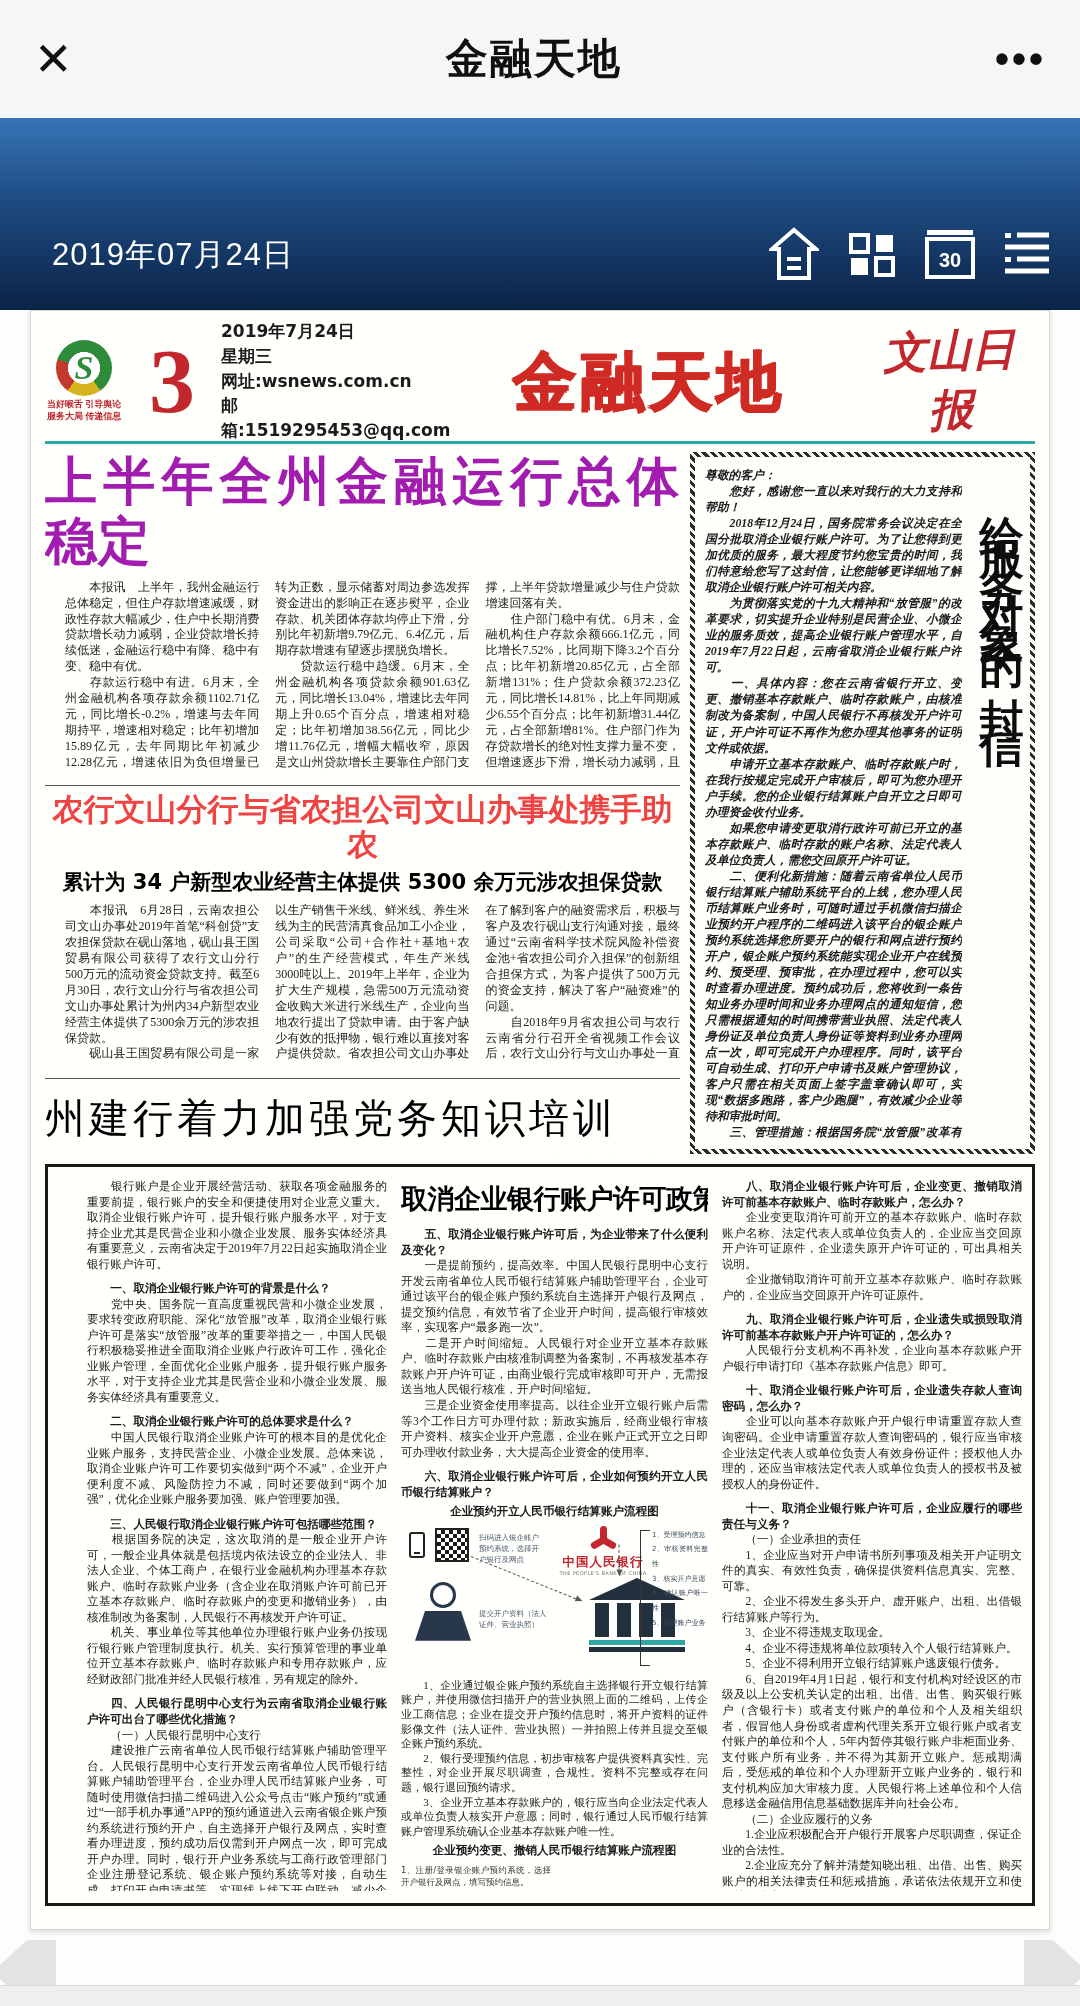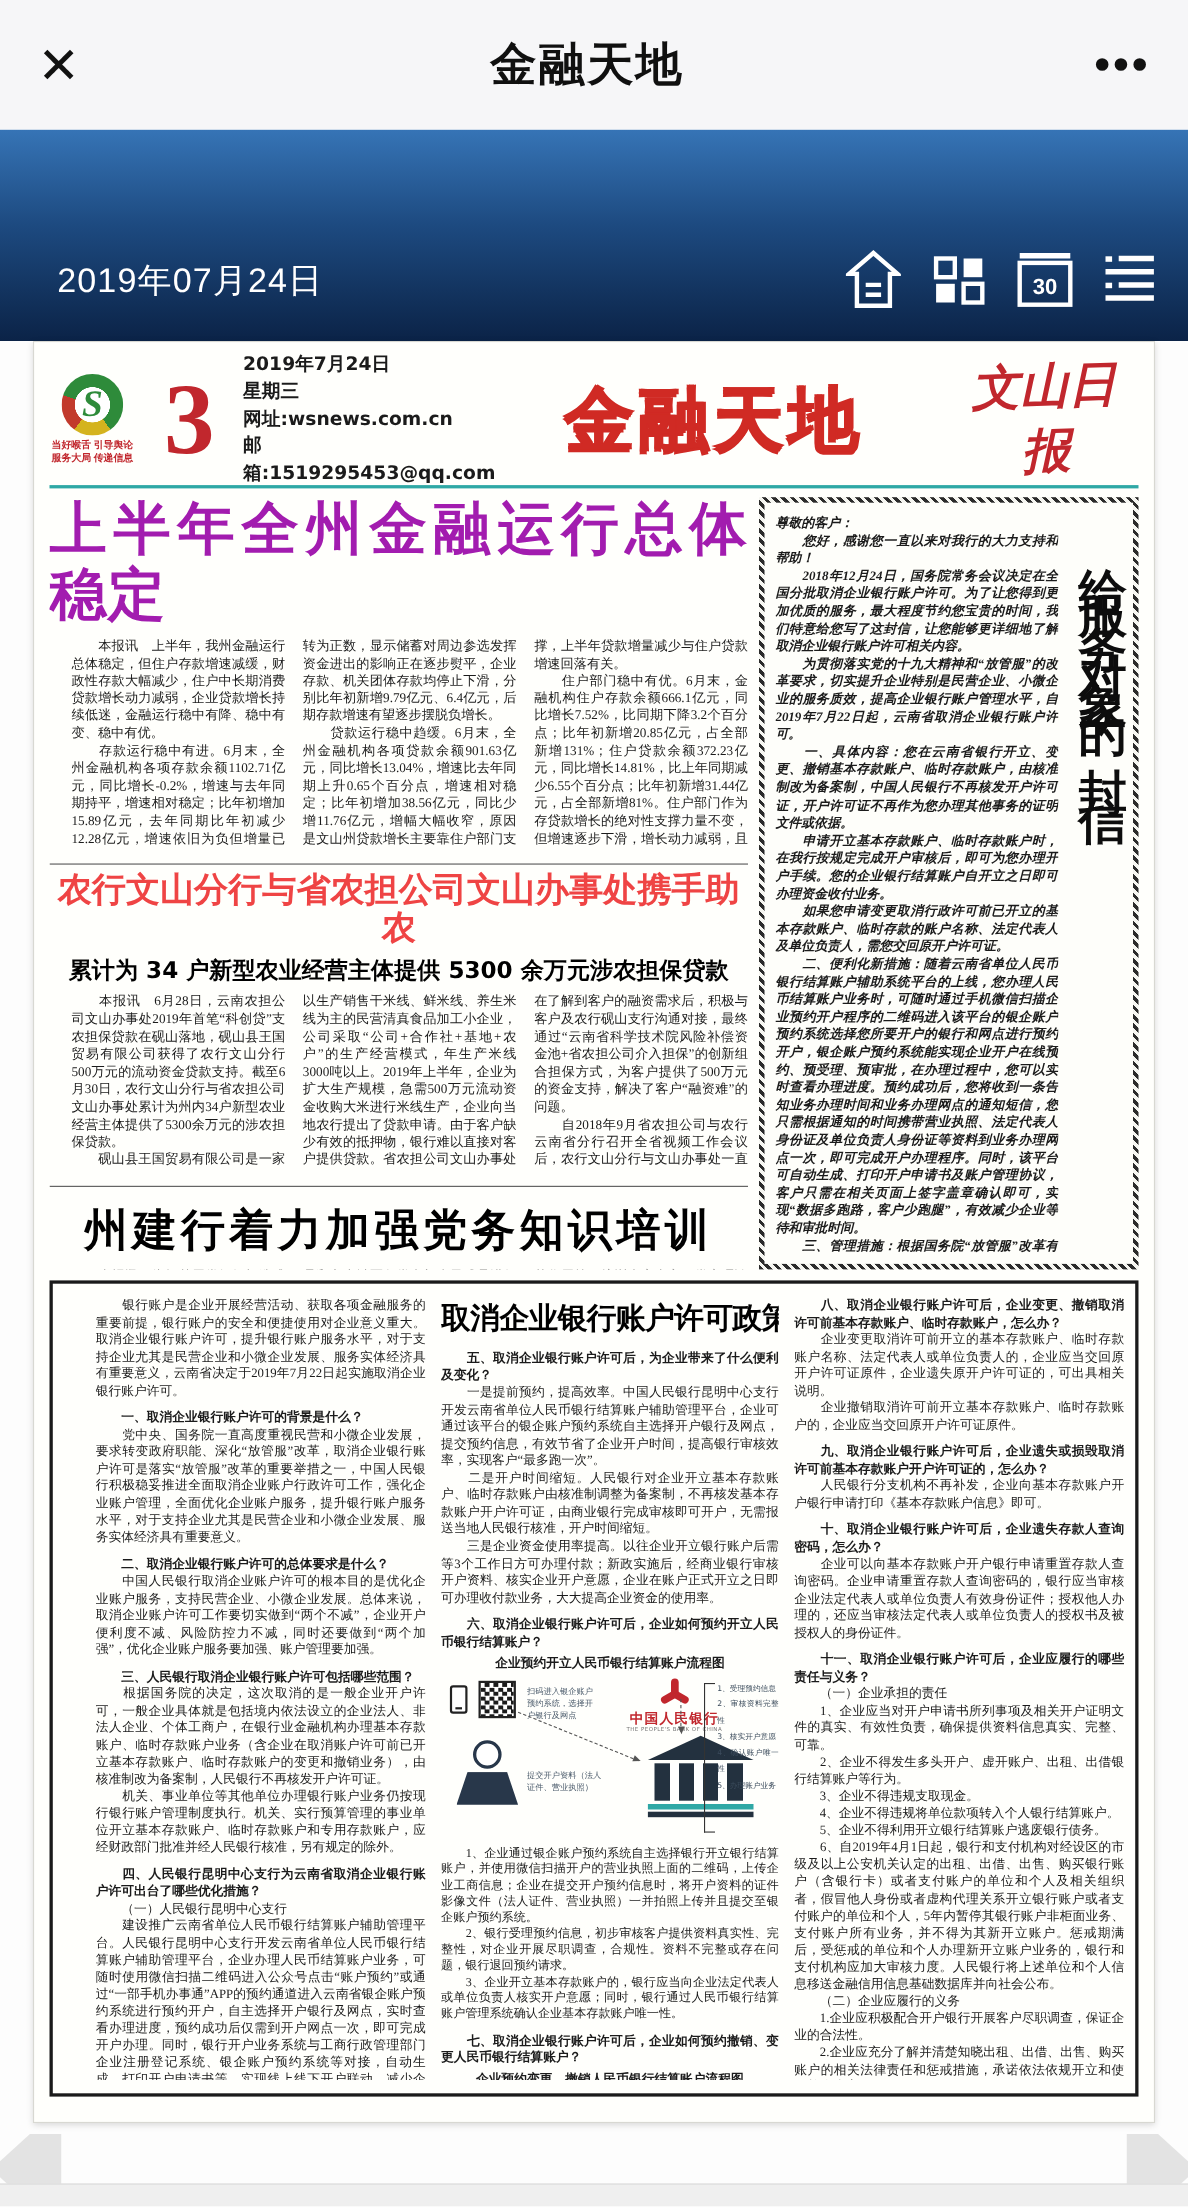--- a/index.html
+++ b/index.html
@@ -59,22 +59,22 @@
   .cols3 { column-count:3; column-gap:16px; text-align:justify; overflow:hidden; }
   .prose { white-space:pre-line; }
   .art-body { font-size:12px; line-height:1.33;margin-left:20px; }
   .a1-body { height:198px; margin-top:8px; }
   .rule { border-top:1px solid #555; margin:7px 0 6px 0; }
   .h2 { font-family:"DejaVu Sans",sans-serif; font-weight:900; font-size:31px;
     line-height:1.15; text-align:center; color:#ef4444; }
   .sub2 { font-family:"DejaVu Sans",sans-serif; font-weight:700; font-size:21px;
     text-align:center; margin-top:5px; color:#000; }
   .a2-body { height:168px; margin-top:7px; }
-  .h3 { font-family:"DejaVu Sans",sans-serif; font-weight:700; font-size:40px;
-    text-align:center; letter-spacing:4px; margin-top:12px; color:#000; }
+  .h3 { font-family:"DejaVu Sans",sans-serif; font-weight:400; font-size:40px;
+    text-align:left; letter-spacing:4px; margin-top:12px; color:#000; }
   .a3-body { height:148px; margin-top:7px; }
 
   
   .letter-frame { width:352px; padding:5px;
     background:repeating-linear-gradient(45deg,#2b2b2b 0 3px,#f5f5f0 3px 6px); }
   .letter { background:#fefefa; width:100%; height:100%; display:flex; padding:10px 6px 8px 10px; }
   .letter-body { flex:1; font-size:11.8px; line-height:1.36; font-style:italic;
     font-weight:600; text-align:justify; overflow:hidden; }
   .letter-title { width:58px; writing-mode:vertical-rl; text-orientation:upright;
     font-family:"DejaVu Serif",serif; font-weight:900; font-size:44px; line-height:1;
@@ -98,21 +98,21 @@
   .qr { position:absolute; left:34px; top:2px; width:34px; height:34px; border:2px solid #222;
     background:repeating-conic-gradient(#1a1a1a 0 25%, #fff 0 50%) 0 0/8px 8px; }
   .phone-ic { position:absolute; left:8px; top:6px; width:16px; height:26px; border:2px solid #222;
     border-radius:3px; background:#fff; }
   .phone-ic::after { content:""; position:absolute; left:3px; bottom:2px; width:6px; height:2px; background:#222; }
   .person { position:absolute; left:14px; top:56px; width:56px; height:62px; }
   .person .head { width:26px; height:26px; border:3px solid #28374a; border-radius:50%; margin:0 auto; background:#fff; }
   .person .bodyshape { width:56px; height:30px; background:#28374a; margin-top:3px;
     clip-path:polygon(0 100%,18% 0,82% 0,100% 100%); }
   .tinytext { position:absolute; font-size:7.5px; color:#4a5a6a; line-height:1.5; white-space:pre-line; }
-  .pboc { position:absolute; left:142px; top:0; width:140px; text-align:center; }
+  .pboc { position:absolute; left:132px; top:0; width:140px; text-align:center; }
   .pboc-logo { width:26px; height:26px; margin:0 auto; position:relative; }
   .pboc-logo span { position:absolute; left:10px; top:0; width:7px; height:14px; background:#c1272d;
     border-radius:4px 4px 0 0; transform-origin:50% 100%; }
   .pboc-logo span:nth-child(2){ transform:rotate(120deg); }
   .pboc-logo span:nth-child(3){ transform:rotate(240deg); }
   .pboc-name { color:#c1272d; font-weight:700; font-size:12.5px; margin-top:2px; letter-spacing:1px; }
   .pboc-en { color:#777; font-size:5px; letter-spacing:.4px; }
   .bank { position:absolute; left:188px; top:52px; width:96px; height:74px; }
   .bank .roof { width:0; height:0; margin:0 auto; border-left:48px solid transparent;
     border-right:48px solid transparent; border-bottom:22px solid #23313f; }
@@ -313,21 +313,20 @@
             <div class="brace-lines">1、受理预约信息
 2、审核资料完整性
 3、核实开户意愿
 4、确认账户唯一性
 5、办理账户业务</div>
           </div>
 
           <div class="steps-text prose">　　1、企业通过银企账户预约系统自主选择银行开立银行结算账户，并使用微信扫描开户的营业执照上面的二维码，上传企业工商信息；企业在提交开户预约信息时，将开户资料的证件影像文件（法人证件、营业执照）一并拍照上传并且提交至银企账户预约系统。
 　　2、银行受理预约信息，初步审核客户提供资料真实性、完整性，对企业开展尽职调查，合规性。资料不完整或存在问题，银行退回预约请求。
 　　3、企业开立基本存款账户的，银行应当向企业法定代表人或单位负责人核实开户意愿；同时，银行通过人民币银行结算账户管理系统确认企业基本存款账户唯一性。</div>
-          <div class="pq prose">　　七、取消企业银行账户许可后，企业如何预约撤销、变更人民币银行结算账户？</div>
           <div class="dcap">企业预约变更、撤销人民币银行结算账户流程图</div>
 
           <div class="diagram2">
             <div class="d2-label1">1、注册/登录银企账户预约系统，选择开户银行及网点，填写预约信息。</div>
 
           </div>
         </div>
 
         <div class="pcol p-right">
           <div class="pq prose" style="margin-top:0;">　　八、取消企业银行账户许可后，企业变更、撤销取消许可前基本存款账户、临时存款账户，怎么办？</div>

